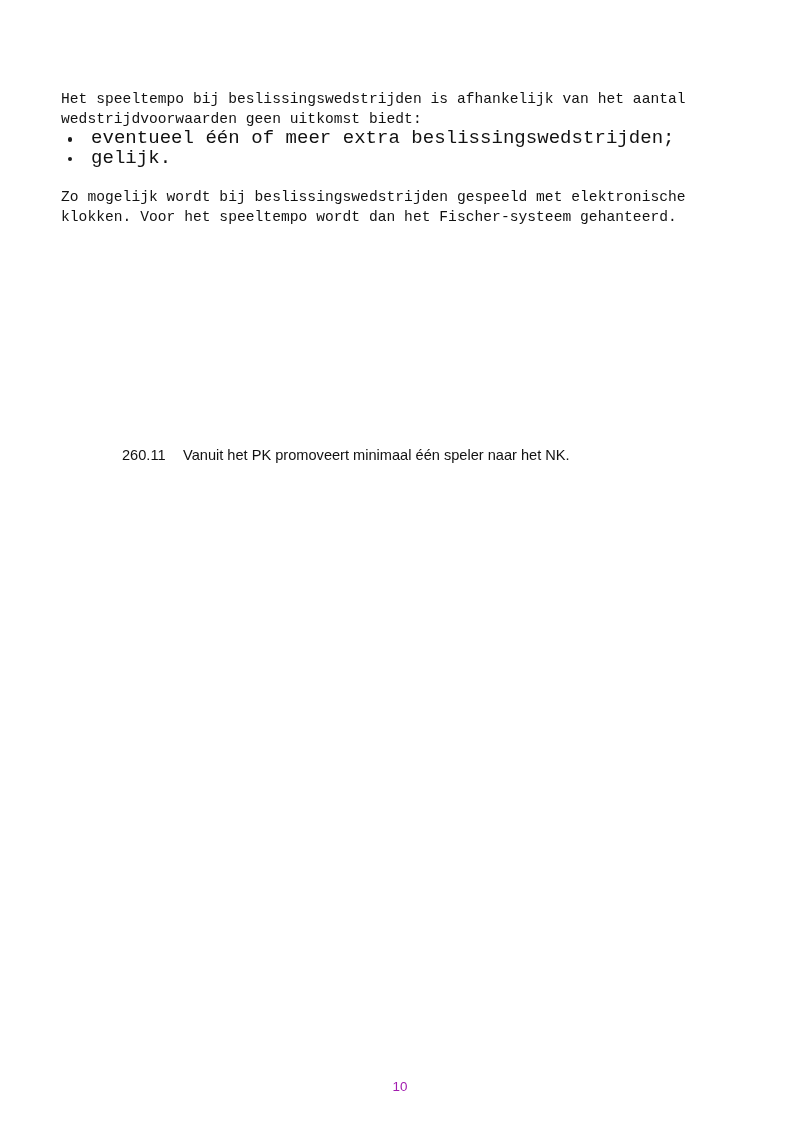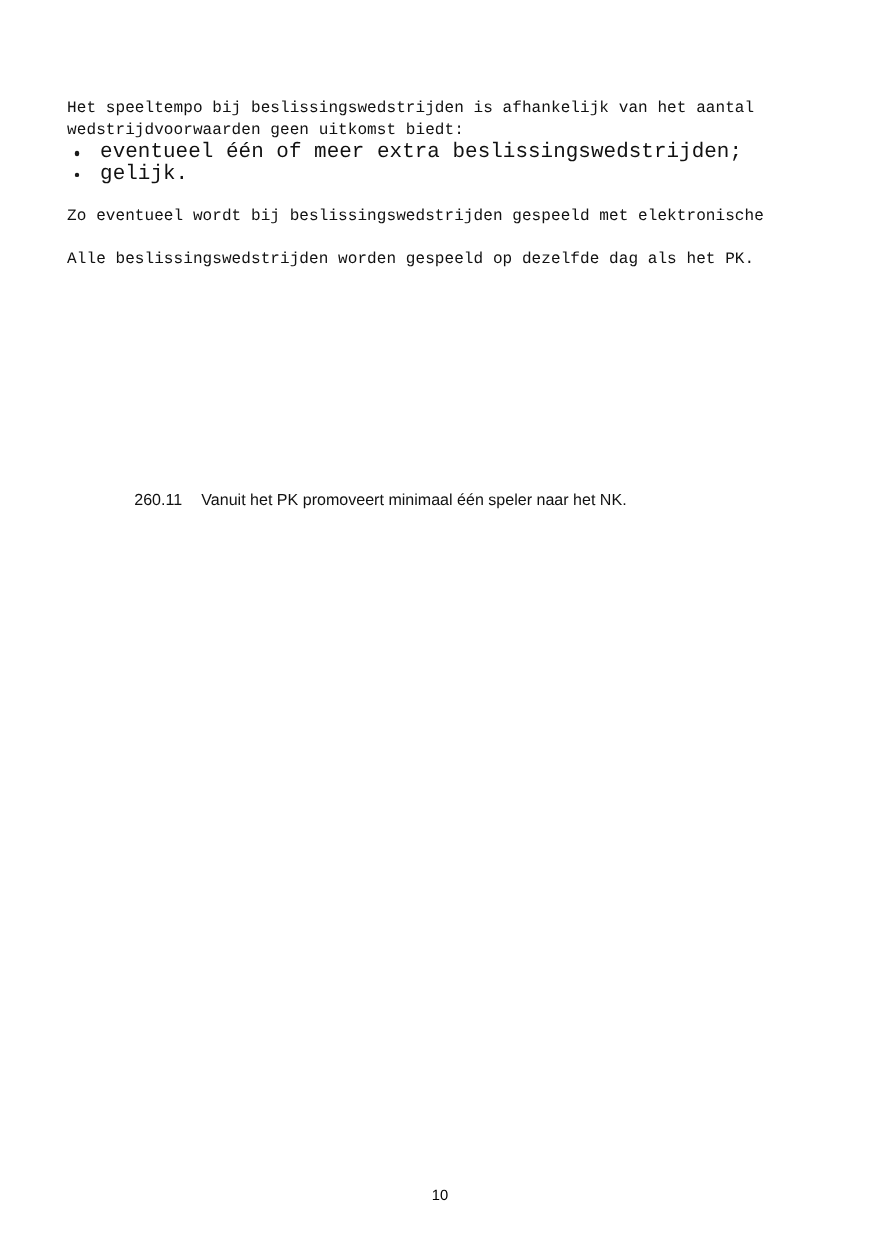--- a/index.html
+++ b/index.html
@@ -85,21 +85,21 @@
     display: inline;
   }
   .page-number {
     position: absolute;
     top: 1079px;
     left: 0;
     width: 800px;
     text-align: center;
     font-size: 13.4px;
     line-height: 16px;
-    color: #000000;
+    color: #a21caf;
   }
 </style>
 </head>
 <body>
 
 <div class="page">
 
   <div class="content">
 
     <div class="body-block">
@@ -116,28 +116,26 @@
         </li>
         <li class="bullet-item">
           <span class="bullet-dot"></span>
           <span>gelijk.</span>
         </li>
       </ul>
 
       <div class="gap"></div>
 
       <p class="para">
-        <span class="para-line">Zo eventueel wordt bij beslissingswedstrijden gespeeld met elektronische</span>
+        <span class="para-line">Zo mogelijk wordt bij beslissingswedstrijden gespeeld met elektronische</span>
+        <span class="para-line">klokken. Voor het speeltempo wordt dan het Fischer-systeem gehanteerd.</span>
       </p>
 
       <div class="gap"></div>
 
-      <p class="para">
-        <span class="para-line">Alle beslissingswedstrijden worden gespeeld op dezelfde dag als het PK.</span>
-      </p>
 
     </div>
 
     <div class="clause">
       <span class="clause-number">260.11</span><span class="clause-text">Vanuit het PK promoveert minimaal één speler naar het NK.</span>
     </div>
 
   </div>
 
   <div class="page-number">10</div>

